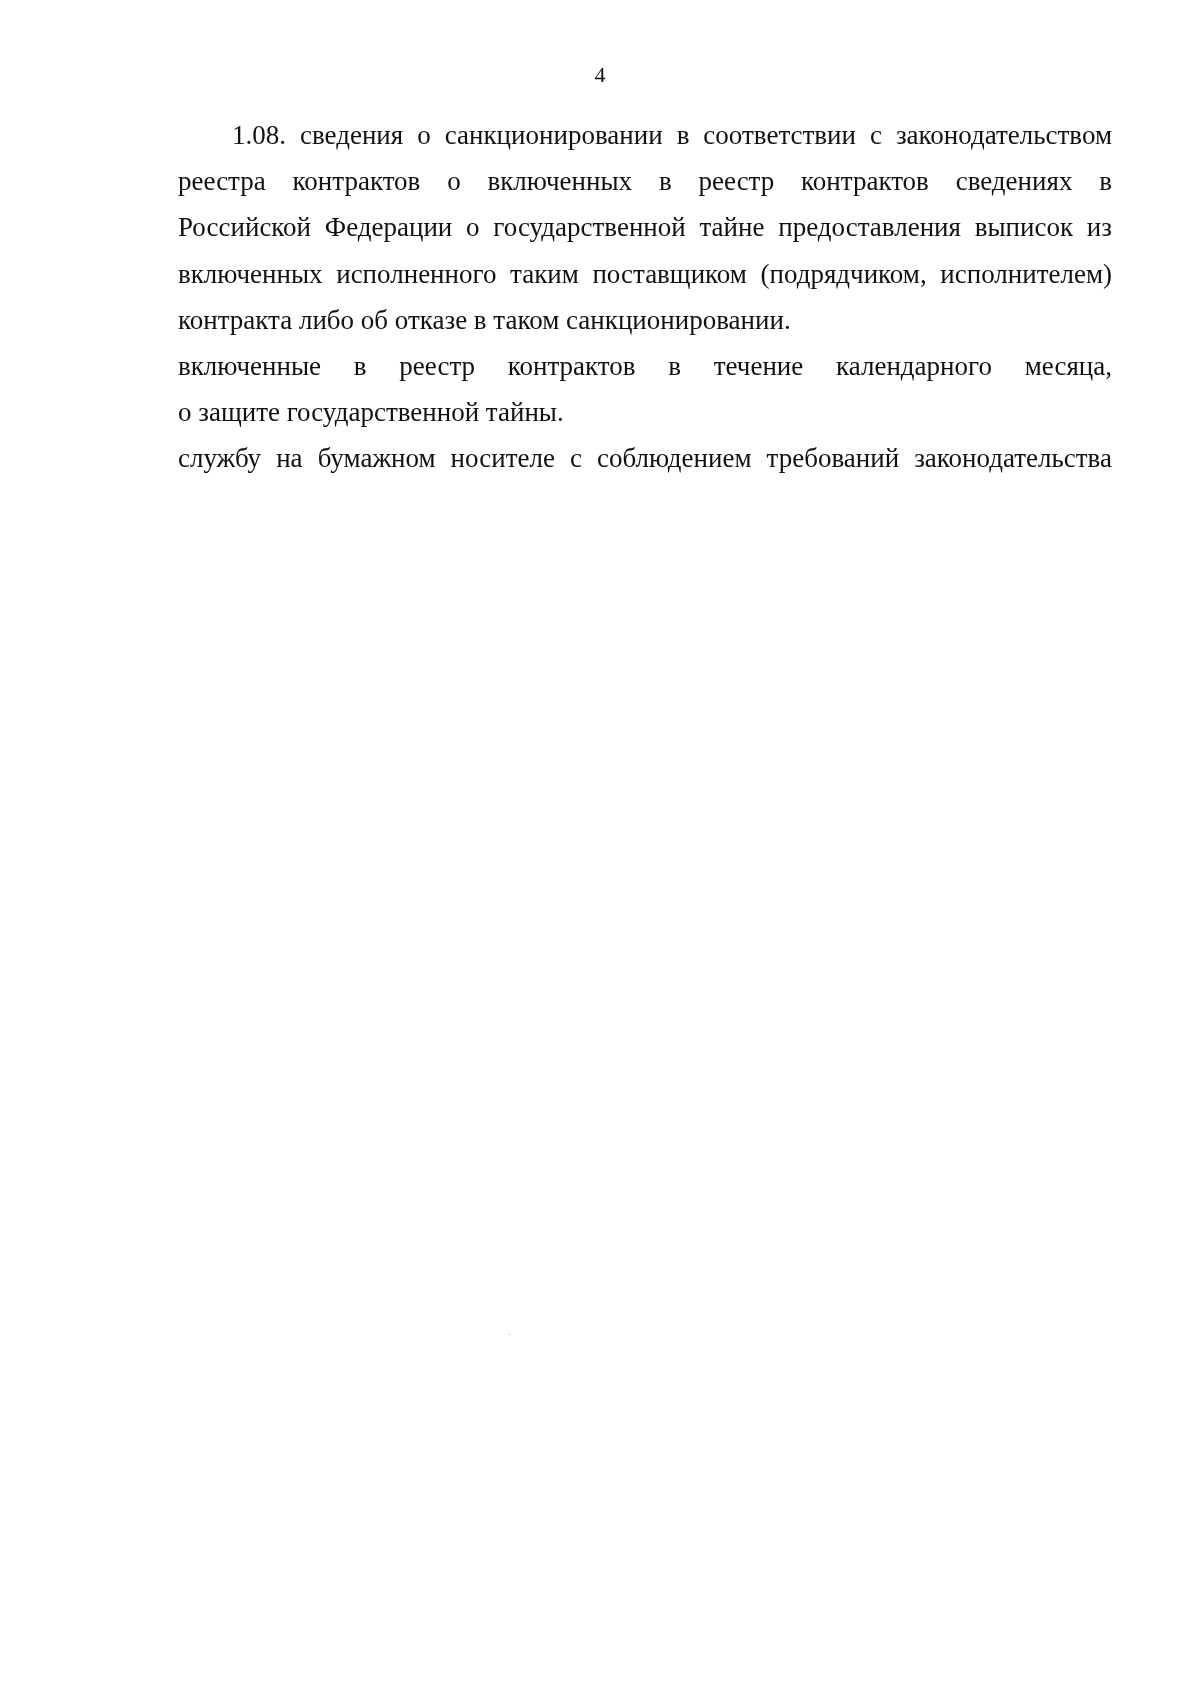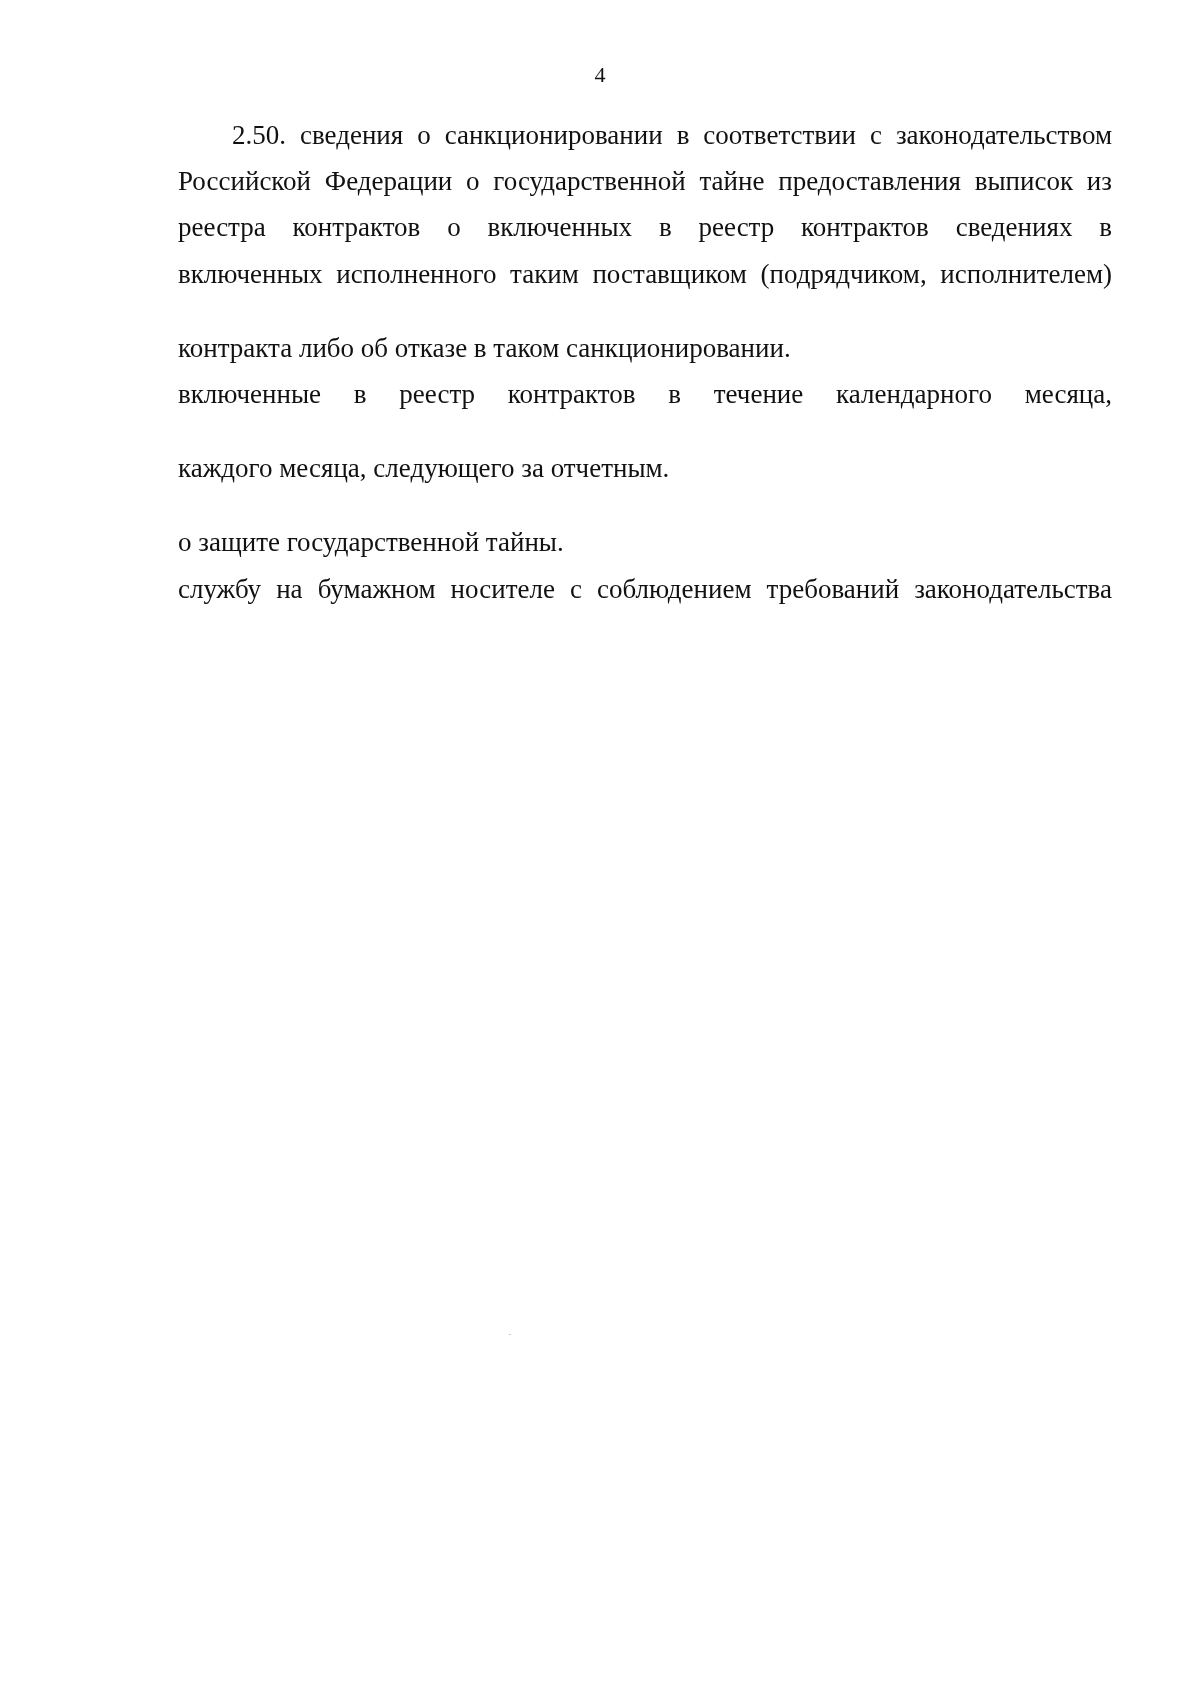--- a/index.html
+++ b/index.html
@@ -46,21 +46,20 @@
       text-align-last: left;
     }
     .para .line {
       display: block;
       text-align: justify;
       text-align-last: justify;
       white-space: nowrap;
     }
     .para .line.last {
       text-align-last: left;
-      margin-top: 28px;
     }
     .para .line.first {
       text-indent: 54px;
     }
     .para .line:not(.first) {
       text-indent: 0;
     }
     .scan-mark {
       position: absolute;
       left: 509px;
@@ -71,29 +70,28 @@
     }
   </style>
 </head>
 <body>
 
 <div class="page">
   <div class="page-number">4</div>
 
   <div class="body-text">
     <p class="para">
-      <span class="line first">2.50. сведения о санкционировании в соответствии с законодательством</span>
+      <span class="line first">1.08. сведения о санкционировании в соответствии с законодательством</span>
+      <span class="line">реестра контрактов о включенных в реестр контрактов сведениях в</span>
       <span class="line">Российской Федерации о государственной тайне предоставления выписок из</span>
-      <span class="line">реестра контрактов о включенных в реестр контрактов сведениях в</span>
       <span class="line">включенных исполненного таким поставщиком (подрядчиком, исполнителем)</span>
       <span class="line last">контракта либо об отказе в таком санкционировании.</span>
     </p>
     <p class="para">
       <span class="line">включенные в реестр контрактов в течение календарного месяца,</span>
-      <span class="line last">каждого месяца, следующего за отчетным.</span>
     </p>
     <p class="para">
       <span class="line last">о защите государственной тайны.</span>
       <span class="line">службу на бумажном носителе с соблюдением требований законодательства</span>
     </p>
   </div>
 
   <div class="scan-mark"></div>
 </div>
 

